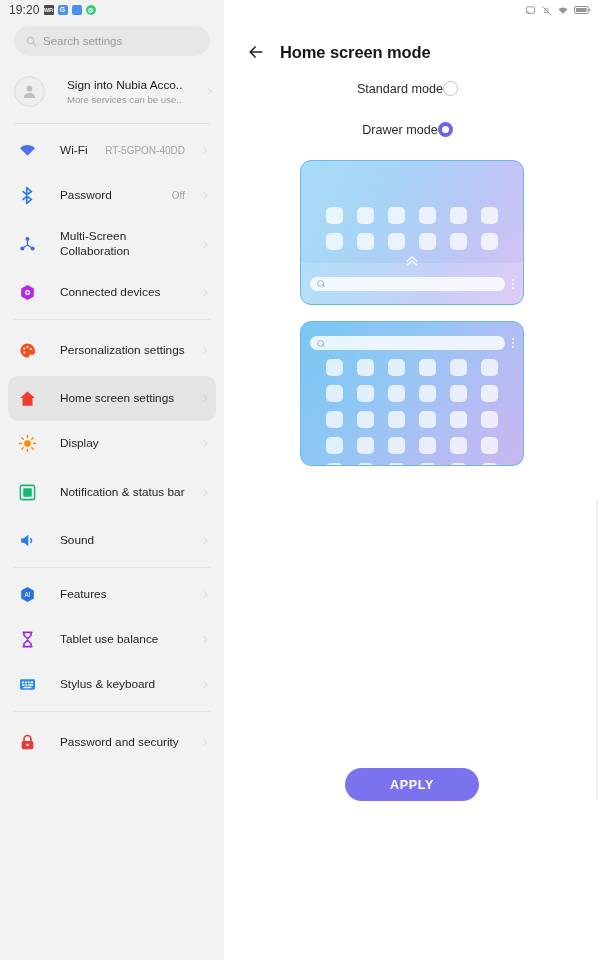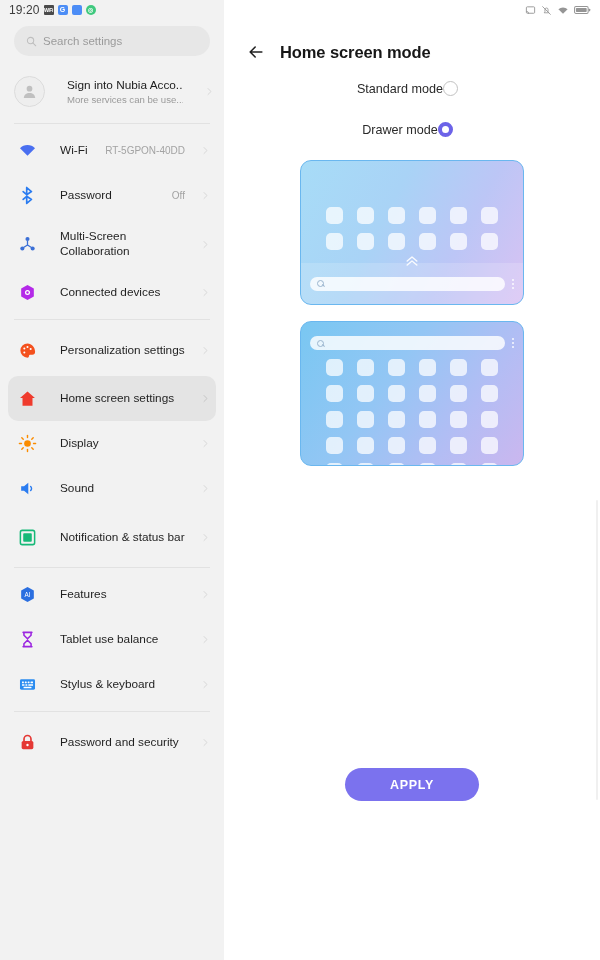--- a/index.html
+++ b/index.html
@@ -319,43 +319,43 @@
         </svg>
       </span>
       <span class="nav-label">Display</span>
       <span class="chev">
           <svg viewBox="0 0 12 12">
             <polyline points="4,2 8,6 4,10" fill="none" stroke="#b5b5b5" stroke-width="1.3" stroke-linecap="round" stroke-linejoin="round"></polyline>
           </svg>
         </span>
     </div>
 
+    <div class="nav-item tall">
+      <span class="nav-ico">
+        <svg viewBox="0 0 24 24">
+          <rect x="3" y="3" width="18" height="18" rx="2.4" fill="none" stroke="#17b978" stroke-width="1.9"></rect>
+          <rect x="6.6" y="6.6" width="10.8" height="10.8" rx="1" fill="#17b978"></rect>
+        </svg>
+      </span>
+      <span class="nav-label">Notification &amp; status bar</span>
+      <span class="chev">
+          <svg viewBox="0 0 12 12">
+            <polyline points="4,2 8,6 4,10" fill="none" stroke="#b5b5b5" stroke-width="1.3" stroke-linecap="round" stroke-linejoin="round"></polyline>
+          </svg>
+        </span>
+    </div>
+
     <div class="nav-item">
       <span class="nav-ico">
         <svg viewBox="0 0 24 24">
             <path d="M4 9.2h3.6L13 4.6v14.8L7.6 14.8H4z" fill="#2b7cf0"></path>
             <path d="M16 9.4a3.6 3.6 0 0 1 0 5.2" fill="none" stroke="#2b7cf0" stroke-width="1.8" stroke-linecap="round"></path>
           </svg>
       </span>
       <span class="nav-label">Sound</span>
-      <span class="chev">
-          <svg viewBox="0 0 12 12">
-            <polyline points="4,2 8,6 4,10" fill="none" stroke="#b5b5b5" stroke-width="1.3" stroke-linecap="round" stroke-linejoin="round"></polyline>
-          </svg>
-        </span>
-    </div>
-
-    <div class="nav-item tall">
-      <span class="nav-ico">
-        <svg viewBox="0 0 24 24">
-          <rect x="3" y="3" width="18" height="18" rx="2.4" fill="none" stroke="#17b978" stroke-width="1.9"></rect>
-          <rect x="6.6" y="6.6" width="10.8" height="10.8" rx="1" fill="#17b978"></rect>
-        </svg>
-      </span>
-      <span class="nav-label">Notification &amp; status bar</span>
       <span class="chev">
           <svg viewBox="0 0 12 12">
             <polyline points="4,2 8,6 4,10" fill="none" stroke="#b5b5b5" stroke-width="1.3" stroke-linecap="round" stroke-linejoin="round"></polyline>
           </svg>
         </span>
     </div>
 
     <div class="divider"></div>
 
     <div class="nav-item">

